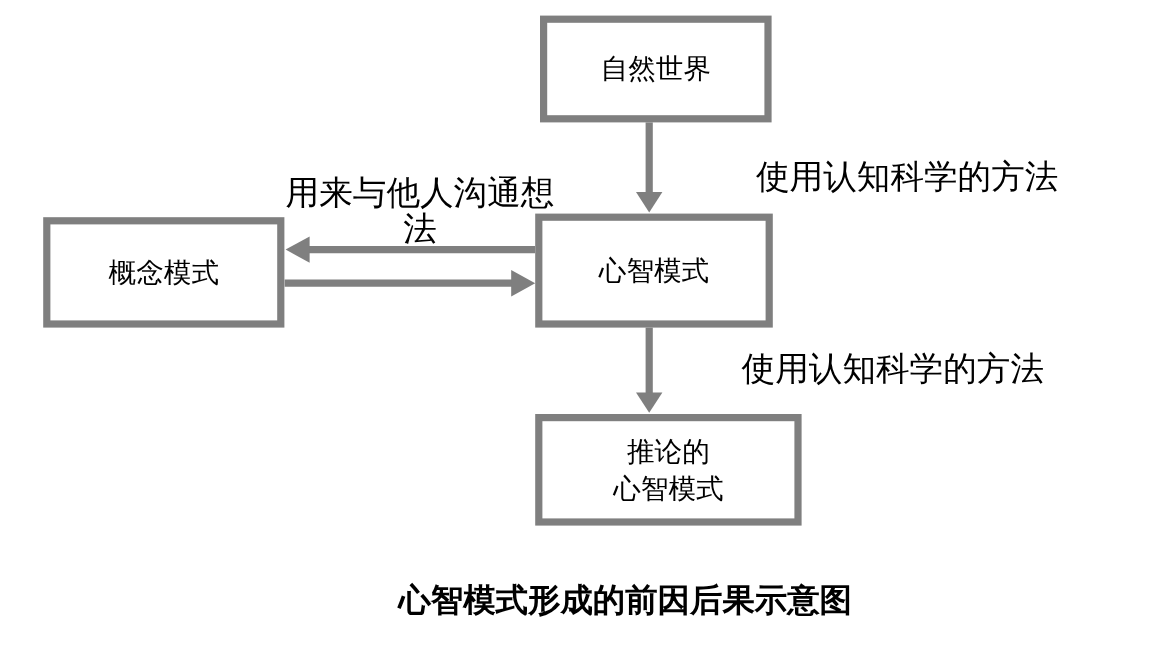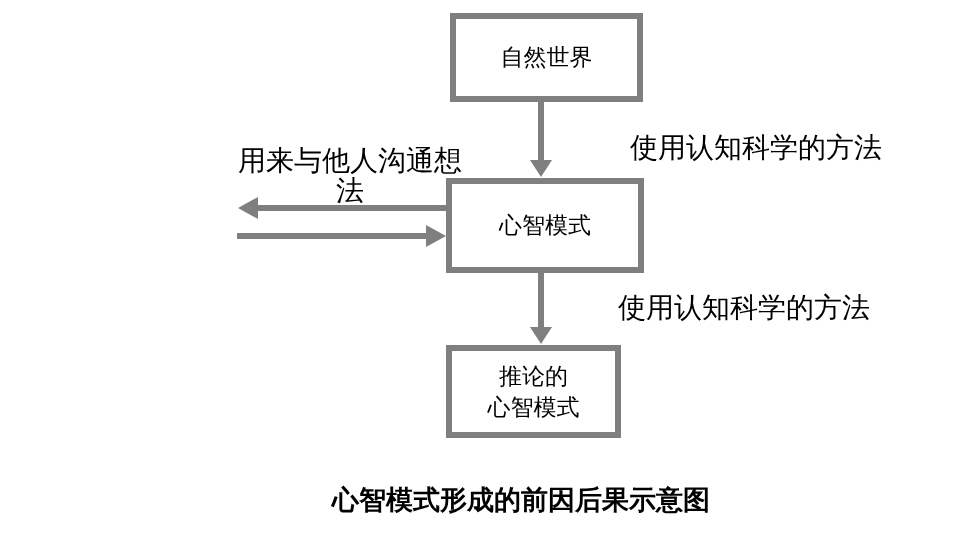--- a/index.html
+++ b/index.html
@@ -45,21 +45,21 @@
     justify-content: center;
     text-align: center;
     font-size: 23px;
     line-height: 31px;
     white-space: pre-line;
     color: var(--text-color);
   }
   .node-natural   { left: 450px; top: 13px;  width: 193px; height: 89px; }
   .node-mental    { left: 446px; top: 178px; width: 198px; height: 95px; }
   .node-concept   { left: 36px;  top: 181px; width: 201px; height: 92px; }
-  .node-inferred  { left: 446px; top: 345px; width: 175px; height: 93px; }
+  .node-inferred  { left: 446px; top: 345px; width: 222px; height: 93px; }
   .edge-label {
     position: absolute;
     font-size: 28px;
     line-height: 30px;
     white-space: pre-line;
     color: var(--text-color);
   }
   .lbl-communicate { left: 225px; top: 146px; width: 250px; text-align: center; }
   .lbl-direct      { left: 630px; top: 133px; }
   .lbl-teach       { left: 268px; top: 251px; width: 160px; text-align: center; line-height: 39px; }
@@ -100,20 +100,23 @@
     <g>
       <line class="arrow-line" x1="237" y1="236" x2="427" y2="236"></line>
       <polygon class="arrow-head" points="446,236 426,225 426,247"></polygon>
     </g>
   </svg>
 
   <div class="node node-natural">
     <span>自然世界</span>
   </div>
 
+  <div class="node node-concept">
+    <span>概念模式</span>
+  </div>
 
   <div class="node node-mental">
     <span>心智模式</span>
   </div>
 
   <div class="node node-inferred">
     <span>推论的
 心智模式</span>
   </div>
 

